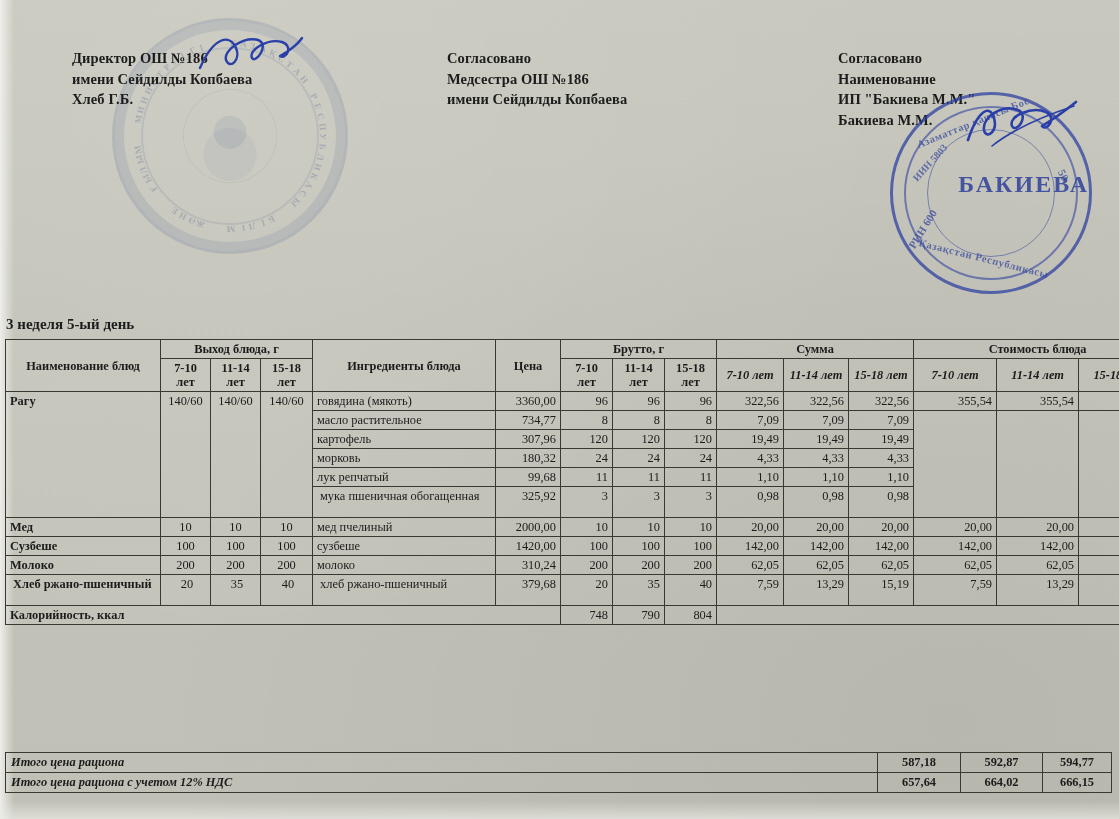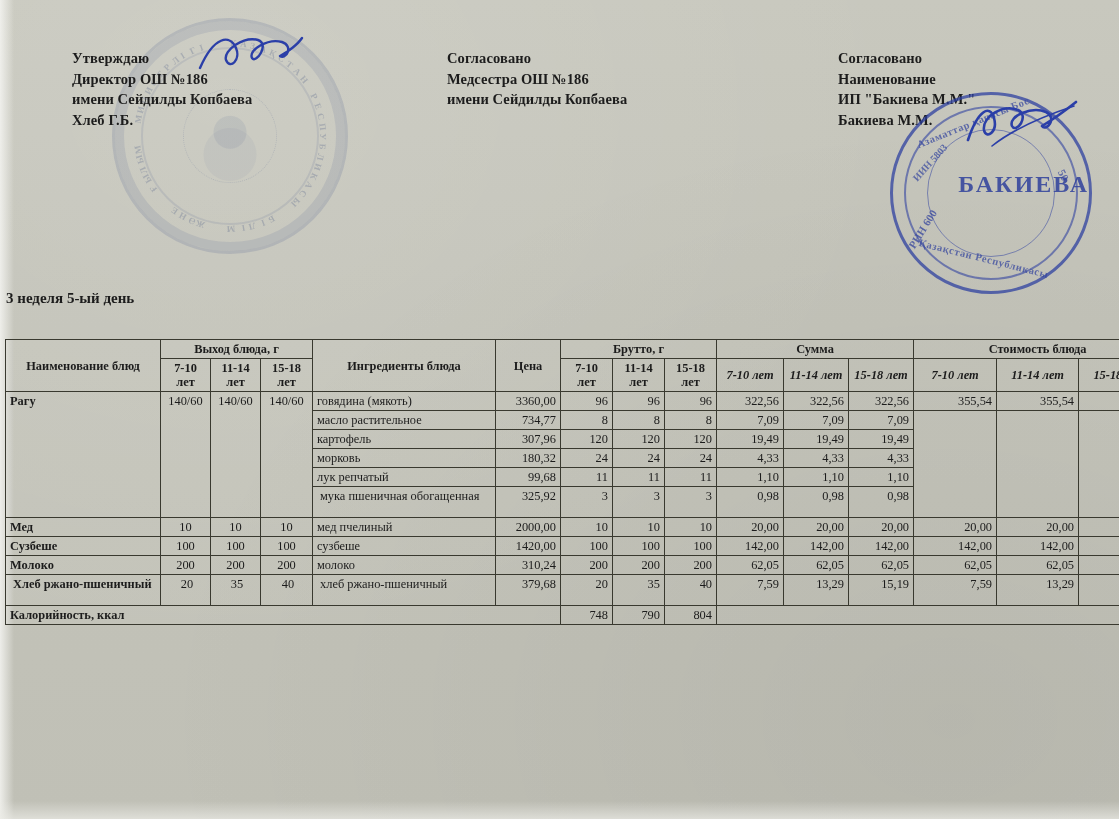--- a/index.html
+++ b/index.html
@@ -184,21 +184,21 @@
     position: absolute;
     color: #2b3fa8;
     pointer-events: none;
   }
   .sig-1 { left: 196px; top: 30px; }
   .sig-2 { left: 962px; top: 96px; }
 
   
   .caption {
     position: absolute;
-    left: 6px; top: 290px;
+    left: 6px; top: 316px;
     font-size: 15px;
     font-weight: bold;
   }
 
   
   .tbl-wrap {
     position: absolute;
     left: 5px; top: 339px;
     width: 1106px;
   }
@@ -315,21 +315,20 @@
       <span style="transform: translate(-68.3351px, -70.2447px) rotate(315.789deg);">Р</span>
       <span style="transform: translate(-60.1928px, -77.3358px) rotate(322.105deg);">Л</span>
       <span style="transform: translate(-51.3199px, -83.4881px) rotate(328.421deg);">І</span>
       <span style="transform: translate(-41.8241px, -88.627px) rotate(334.737deg);">Г</span>
       <span style="transform: translate(-31.8205px, -92.6901px) rotate(341.053deg);">І</span>
     </div>
 </div>
 
 <div class="approvals">
   <div class="appr appr-1">
-    <div>Утверждаю</div>
     <div>Директор ОШ №186</div>
     <div>имени Сейдилды Копбаева</div>
     <div>Хлеб Г.Б.</div>
   </div>
   <div class="appr appr-2">
     <div>Согласовано</div>
     <div>Медсестра ОШ №186</div>
     <div>имени Сейдилды Копбаева</div>
   </div>
   <div class="appr appr-3">
@@ -557,15 +556,27 @@
 <div class="totals-wrap">
   <table class="totals">
     <colgroup>
       <col style="width:872px">
       <col style="width:83px">
         <col style="width:82px">
         <col style="width:69px">
     </colgroup>
     <tbody>
 
+    <tr>
+          <td class="tot-label">Итого цена рациона</td>
+          <td class="tot-val">587,18</td>
+          <td class="tot-val">592,87</td>
+          <td class="tot-val">594,77</td>
+        </tr>
+        <tr>
+          <td class="tot-label">Итого цена рациона с учетом 12% НДС</td>
+          <td class="tot-val">657,64</td>
+          <td class="tot-val">664,02</td>
+          <td class="tot-val">666,15</td>
+        </tr>
       </tbody>
   </table>
 </div>
 
 </body></html>

